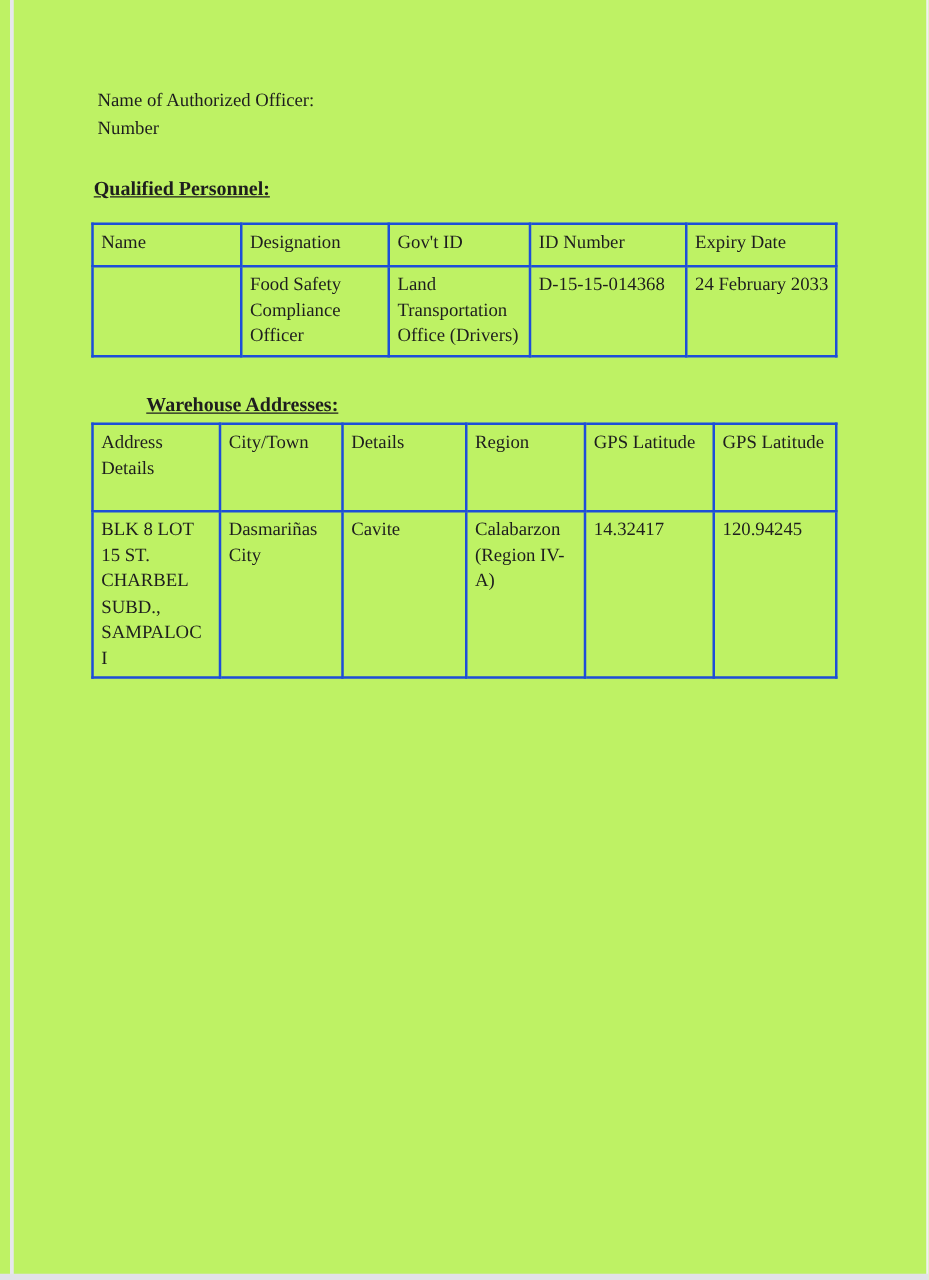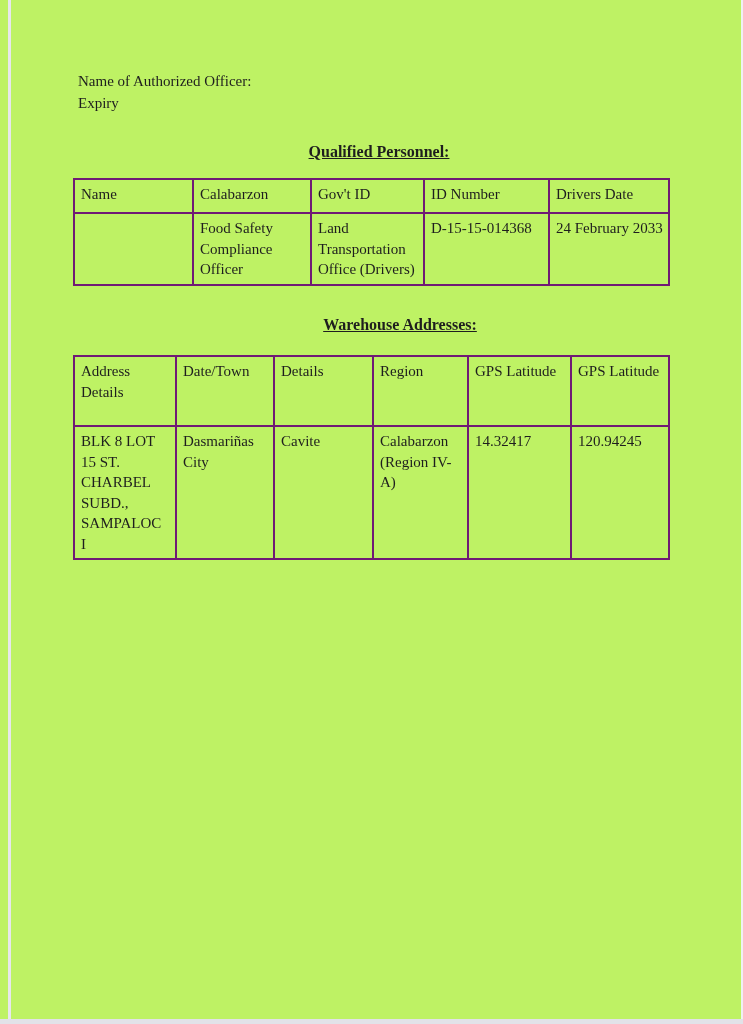--- a/index.html
+++ b/index.html
@@ -46,35 +46,34 @@
   }
   .officer-row {
     display: grid;
     grid-template-columns: 297px auto;
   }
   .section-heading {
     font-size: 16px;
     font-weight: bold;
     text-decoration: underline;
     margin-left: 2px;
-    text-align: center;
   }
   .heading-qp { margin-top: 29px; }
   .heading-wa { margin-top: 30px; margin-left: 44px; }
   table {
     border-collapse: collapse;
     table-layout: fixed;
     width: 595px;
     font-size: 15px;
     line-height: 1.37;
   }
   .tbl-qp { margin-top: 17px; }
-  .tbl-wa { margin-top: 21px; }
+  .tbl-wa { margin-top: 4px; }
   th, td {
-    border: 2px solid #701a75;
+    border: 2px solid #1d4ed8;
     vertical-align: top;
     text-align: left;
     font-weight: normal;
     padding: 4px 6px;
     overflow: hidden;
   }
   .tbl-qp th { height: 24px; }
   .tbl-qp td { height: 62px; }
   .tbl-wa th { height: 60px; }
   .tbl-wa td { height: 113px; }
@@ -89,41 +88,41 @@
   <div class="edge-bottom"></div>
 
   <div class="content">
 
     <div class="officer-block">
       <div class="officer-row">
         <span>Name of Authorized Officer:</span>
         <span></span>
       </div>
       <div class="officer-row">
-        <span>Expiry</span>
+        <span>Number</span>
       </div>
     </div>
 
     <div class="section-heading heading-qp">Qualified Personnel:</div>
 
     <table class="tbl-qp">
       <colgroup>
         <col style="width:119px">
           <col style="width:118px">
           <col style="width:113px">
           <col style="width:125px">
           <col style="width:120px">
       </colgroup>
       <thead>
         <tr>
           <th>Name</th>
-          <th>Calabarzon</th>
+          <th>Designation</th>
           <th>Gov't ID</th>
           <th>ID Number</th>
-          <th>Drivers Date</th>
+          <th>Expiry Date</th>
         </tr>
       </thead>
       <tbody>
         <tr>
           <td></td>
           <td>Food Safety Compliance Officer</td>
           <td>Land Transportation Office (Drivers)</td>
           <td class="nowrap">D-15-15-014368</td>
           <td class="nowrap">24 February 2033</td>
         </tr>
@@ -137,21 +136,21 @@
         <col style="width:102px">
           <col style="width:98px">
           <col style="width:99px">
           <col style="width:95px">
           <col style="width:103px">
           <col style="width:98px">
       </colgroup>
       <thead>
         <tr>
           <th>Address Details</th>
-          <th>Date/Town</th>
+          <th>City/Town</th>
           <th>Details</th>
           <th>Region</th>
           <th>GPS Latitude</th>
           <th>GPS Latitude</th>
         </tr>
       </thead>
       <tbody>
         <tr>
           <td>BLK 8 LOT 15 ST. CHARBEL SUBD., SAMPALOC I</td>
           <td>Dasmariñas City</td>

